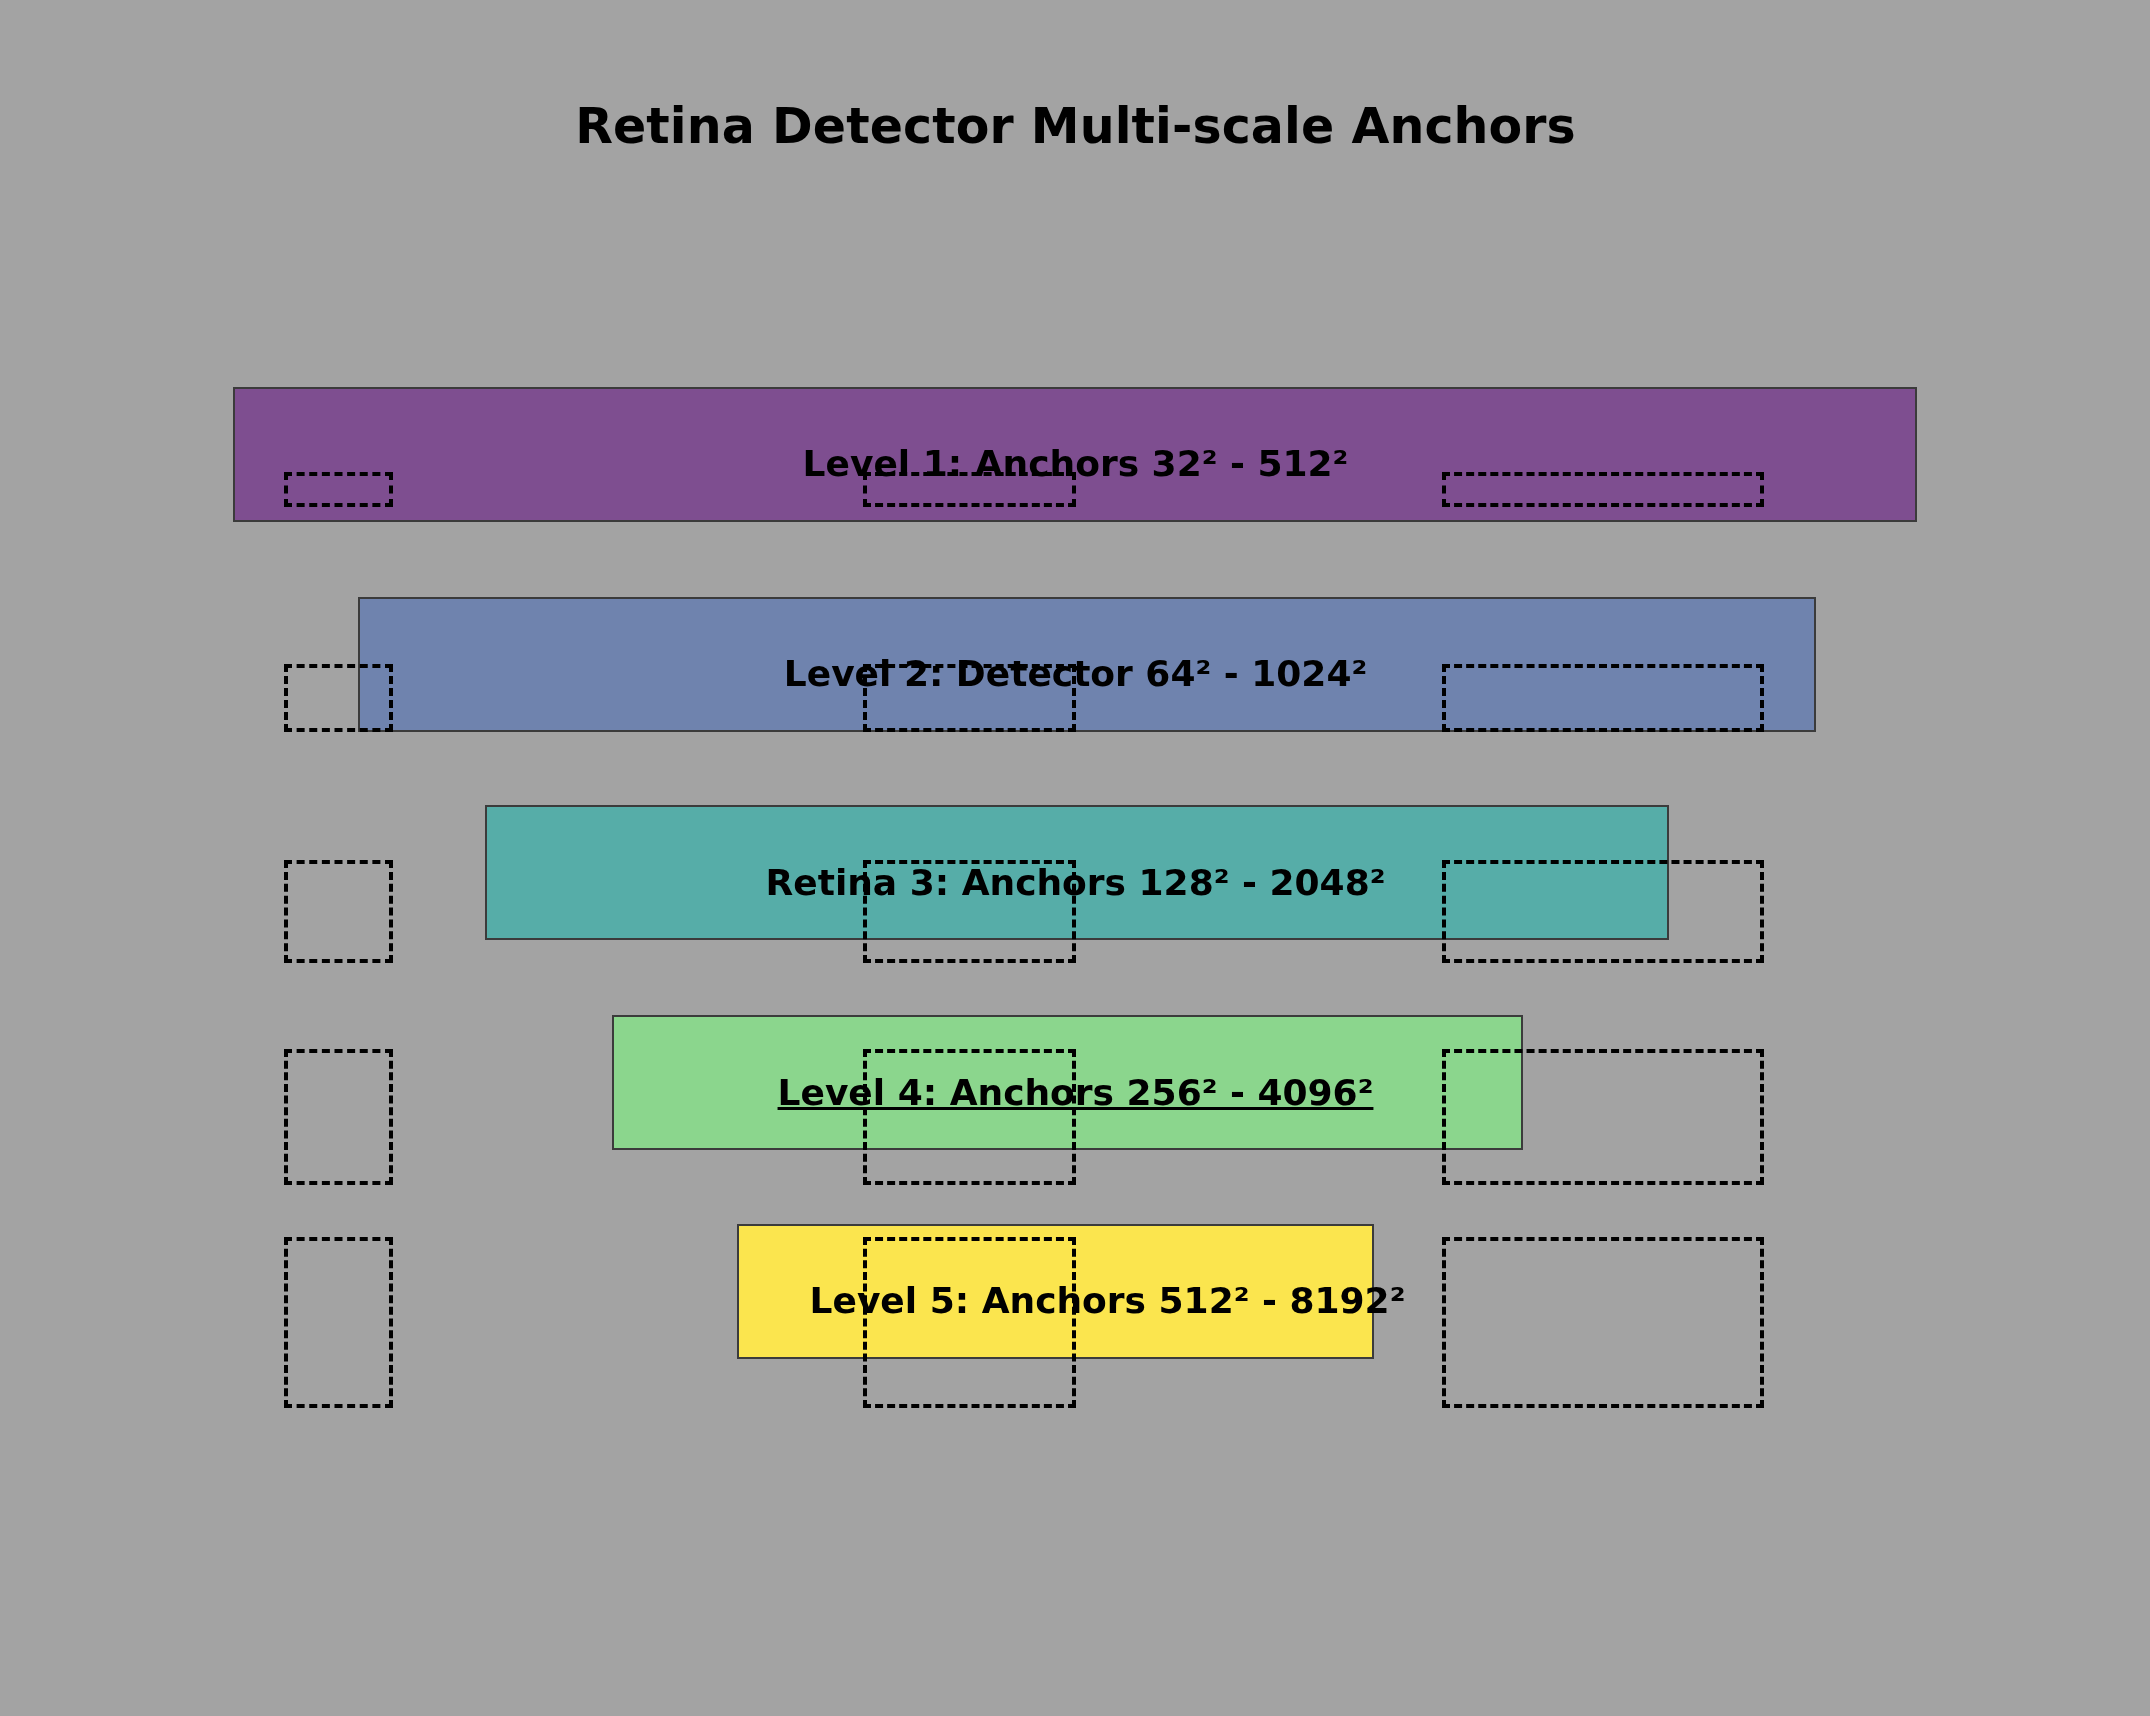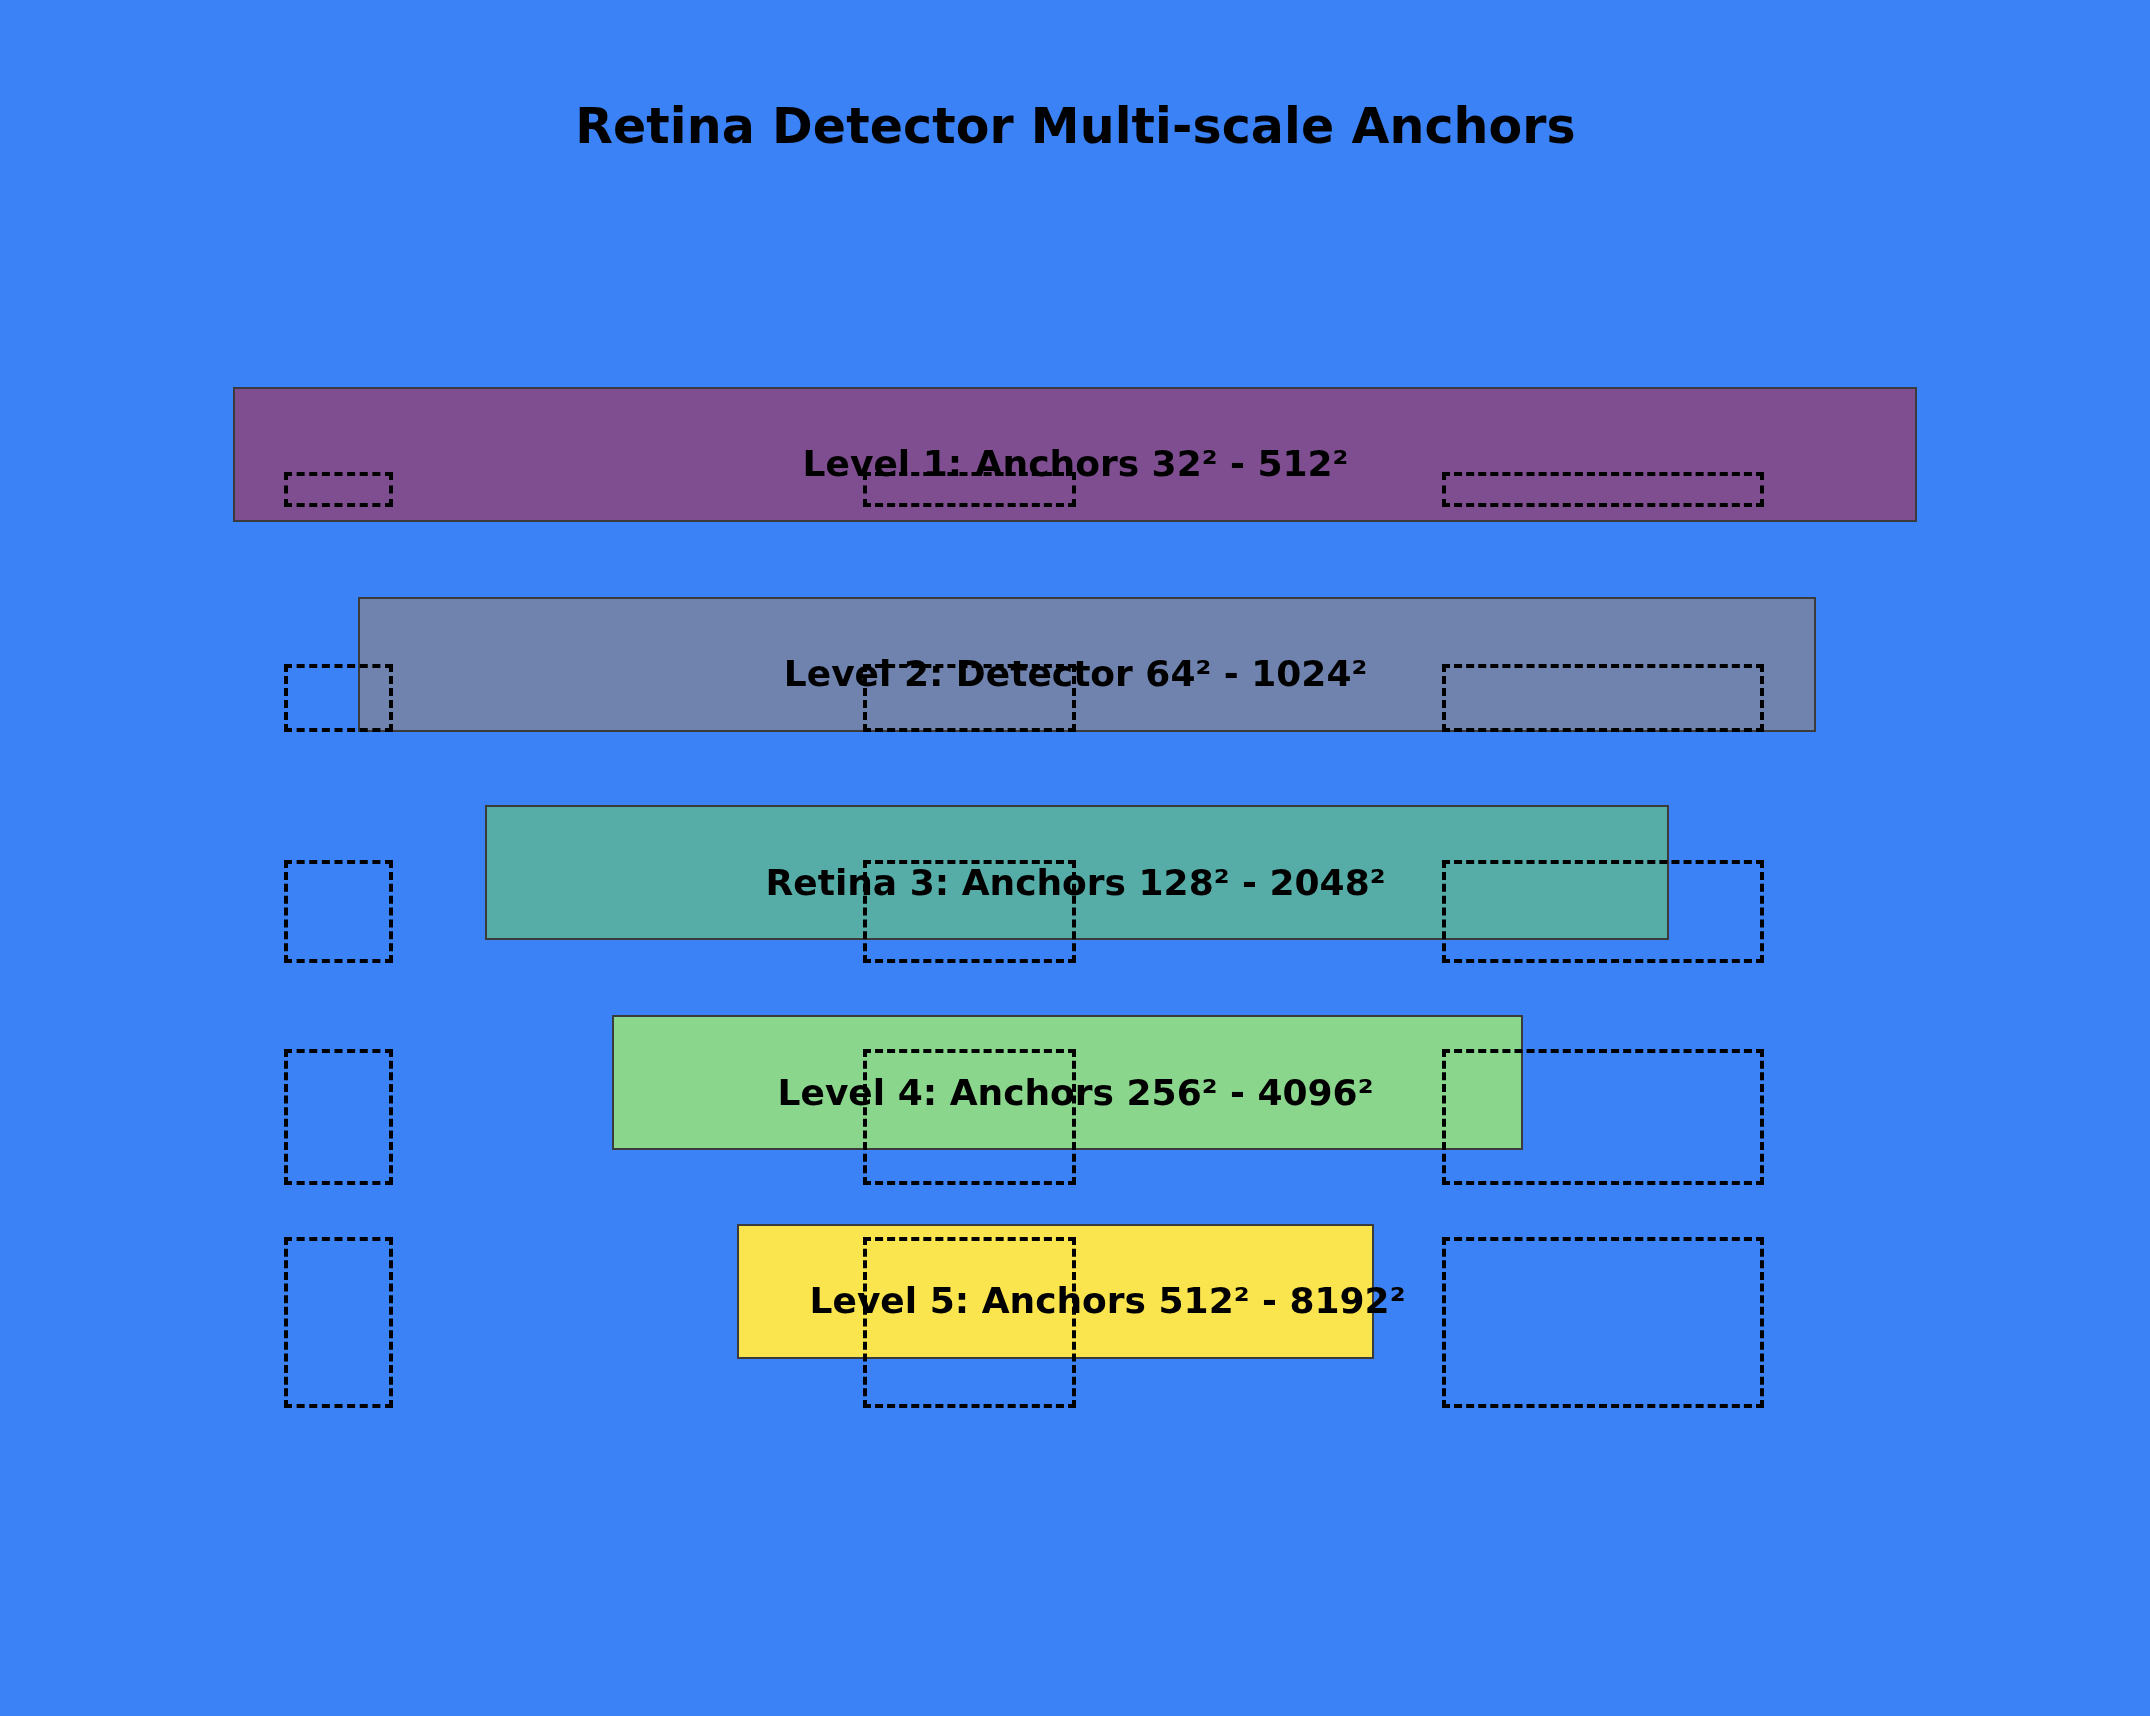--- a/index.html
+++ b/index.html
@@ -1,17 +1,17 @@
 <!DOCTYPE html>
 <html style="font-size:11.6px"><head>
 <meta charset="utf-8">
 <style>
   html,body{margin:0;padding:0;background:#ffffff;}
   body{width:2151px;height:1716px;font-family:"DejaVu Sans","Liberation Sans",sans-serif;overflow:hidden;}
-  #stage{position:relative;width:2151px;height:1716px;background:#3b82f6;}
+  #stage{position:relative;width:2151px;height:1716px;background:#a3a3a3;}
 
   #title{
     position:absolute; left:0; top:98px; width:2151px;
     text-align:center; font-size:49px; font-weight:bold; color:#000000;
     letter-spacing:0.1px;
   }
   #caption{
     position:absolute; left:0; top:1498px; width:2151px;
     text-align:center; font-size:30px; font-style:italic; color:#000000;
   }
@@ -55,21 +55,21 @@
       <div class="bar-label" style="top: 653px;">Level 2: Detector 64² - 1024²</div>
       <div class="anchor-box" style="left: 284px; top: 860px; width: 109px; height: 103px;"></div>
       <div class="anchor-box" style="left: 863px; top: 860px; width: 213px; height: 103px;"></div>
       <div class="anchor-box" style="left: 1442px; top: 860px; width: 322px; height: 103px;"></div>
       <div class="scale-bar" style="left: 485px; top: 805px; width: 1184px; height: 135px; background: rgb(86, 173, 168);"></div>
       <div class="bar-label" style="top: 862px;">Retina 3: Anchors 128² - 2048²</div>
       <div class="anchor-box" style="left: 284px; top: 1049px; width: 109px; height: 136px;"></div>
       <div class="anchor-box" style="left: 863px; top: 1049px; width: 213px; height: 136px;"></div>
       <div class="anchor-box" style="left: 1442px; top: 1049px; width: 322px; height: 136px;"></div>
       <div class="scale-bar" style="left: 612px; top: 1015px; width: 911px; height: 135px; background: rgb(139, 214, 141);"></div>
-      <div class="bar-label" style="top: 1072px;">Level 4: Anchors 256² - 4096²</div>
+      <div class="bar-label" style="top: 1072px; text-decoration: underline;">Level 4: Anchors 256² - 4096²</div>
       <div class="anchor-box" style="left: 284px; top: 1237px; width: 109px; height: 171px;"></div>
       <div class="anchor-box" style="left: 863px; top: 1237px; width: 213px; height: 171px;"></div>
       <div class="anchor-box" style="left: 1442px; top: 1237px; width: 322px; height: 171px;"></div>
       <div class="scale-bar" style="left: 737px; top: 1224px; width: 637px; height: 135px; background: rgb(251, 229, 78);"></div>
       <div class="bar-label" style="top: 1280px; margin-left: 32px;">Level 5: Anchors 512² - 8192²</div>
     </div>
 
 
 </div>
 

